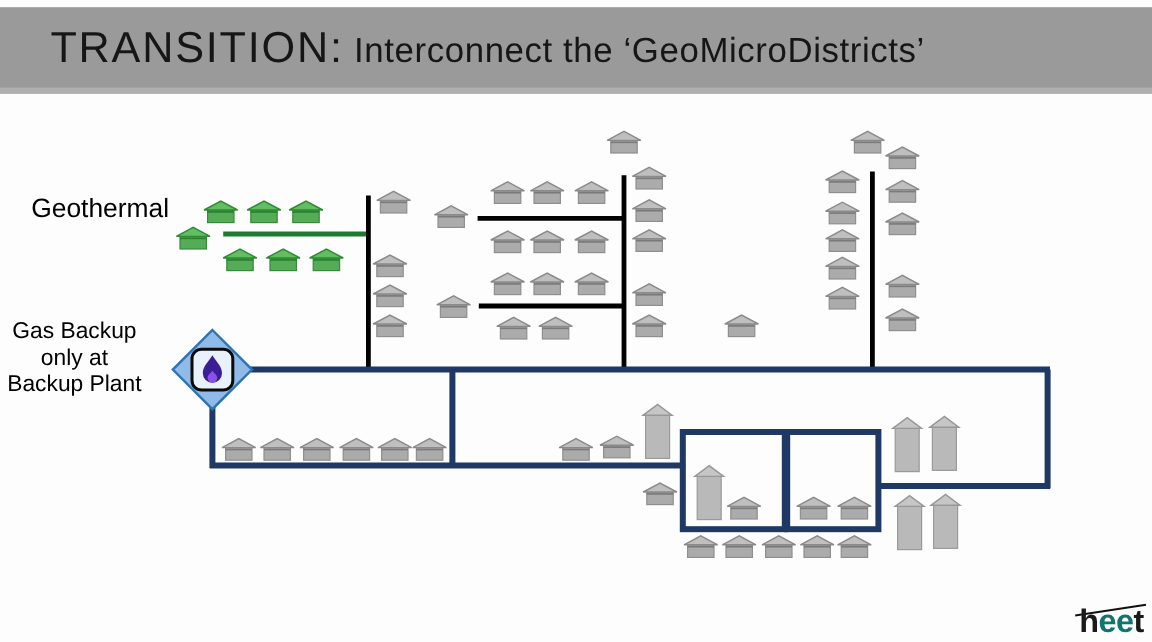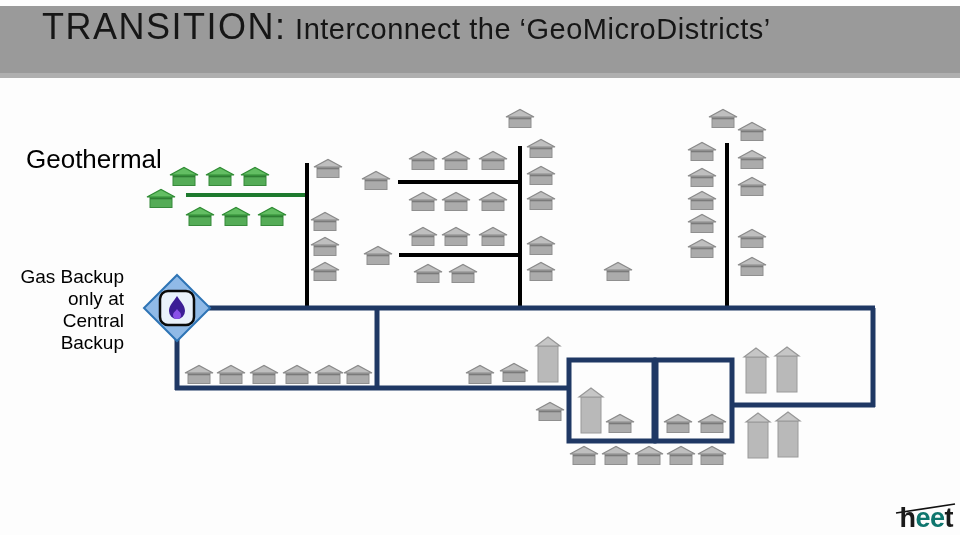--- a/index.html
+++ b/index.html
@@ -1,26 +1,26 @@
 <!DOCTYPE html>
 <html><head>
 <meta charset="utf-8">
 <style>
   html,body{margin:0;padding:0;background:#fff;}
   #slide{position:relative;width:960px;height:535px;background:#FDFDFD;overflow:hidden;
          font-family:"Liberation Sans",sans-serif;}
   .banner{position:absolute;left:0;top:6px;width:100%;height:72px;background:#9A9A9A;
-          border-bottom:5px solid #AFAFAF;display:flex;align-items:flex-start;box-sizing:border-box;}
+          border-bottom:5px solid #AFAFAF;display:flex;align-items:center;box-sizing:border-box;}
   .banner .title{padding-left:42px;color:#161616;white-space:nowrap;}
   .title-main{font-size:36px;letter-spacing:1.5px;font-weight:500;}
   .title-sub{font-size:29px;letter-spacing:0.5px;font-weight:500;}
   #diagram-svg{position:absolute;left:0;top:0;}
   .lbl{position:absolute;color:#000;}
-  .lbl-geo{left:26px;top:145px;font-size:26px;line-height:29px;text-align:left;}
-  .lbl-gas{left:0px;top:266px;width:124px;font-size:19px;line-height:22px;text-align:right;}
+  .lbl-geo{left:26px;top:159px;font-size:22px;line-height:29px;text-align:left;}
+  .lbl-gas{left:0px;top:266px;width:124px;font-size:19px;line-height:22px;text-align:center;}
   .logo{position:absolute;left:888px;top:496px;width:68px;height:38px;}
   .logo-text{position:absolute;right:3px;bottom:2px;font-size:27px;font-weight:600;
              letter-spacing:-0.5px;color:#1A1A1A;line-height:1;}
   .logo-svg{position:absolute;left:0;top:0;}
 </style>
 </head>
 <body>
 
 <div id="slide">
 
@@ -370,21 +370,21 @@
       </g>
     </svg>
 
   <div class="lbl lbl-geo">
     <div>Geothermal</div>
   </div>
 
   <div class="lbl lbl-gas">
     <div>Gas Backup</div>
     <div>only at</div>
-    <div>Central Backup</div>
+    <div>Backup Plant</div>
   </div>
 
   <div class="logo">
     <svg class="logo-svg" width="68" height="38">
       <line x1="8" y1="17" x2="67" y2="8" stroke="#111" stroke-width="1.7"></line>
     </svg>
     <div class="logo-text"><span>h</span><span id="logo-ee" style="color: #0f766e;">ee</span><span>t</span></div>
   </div>
 
 </div>

